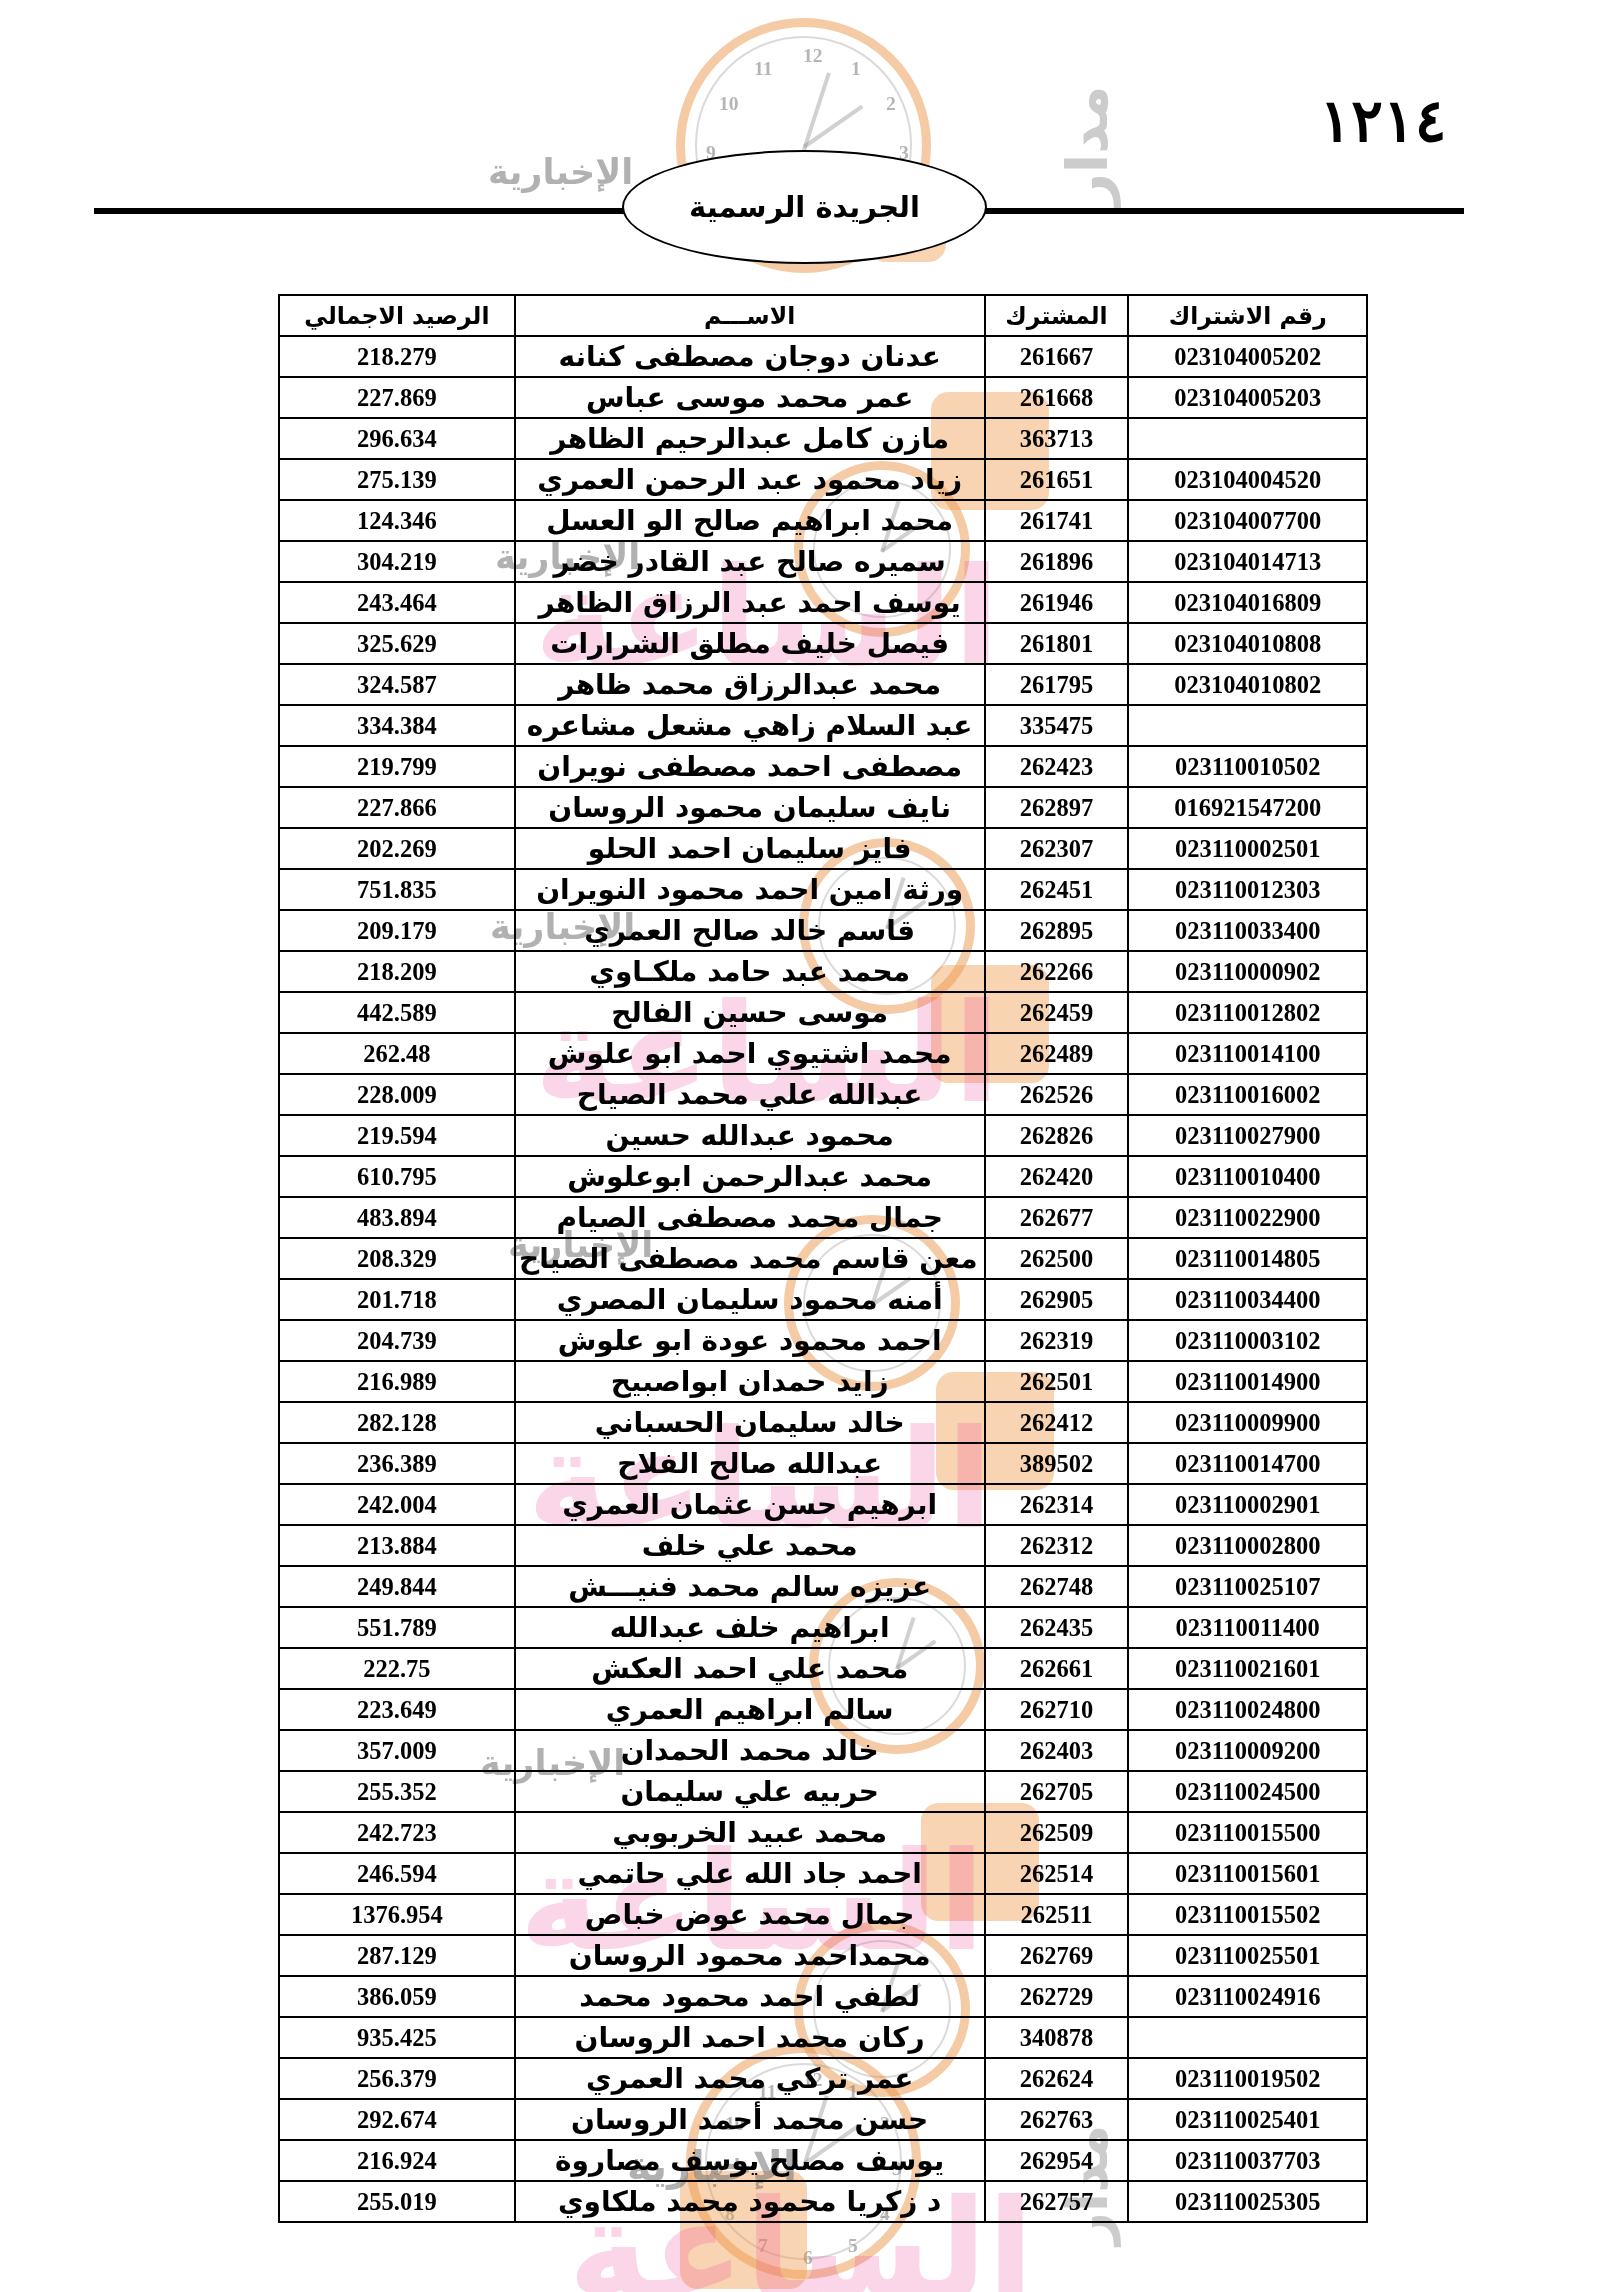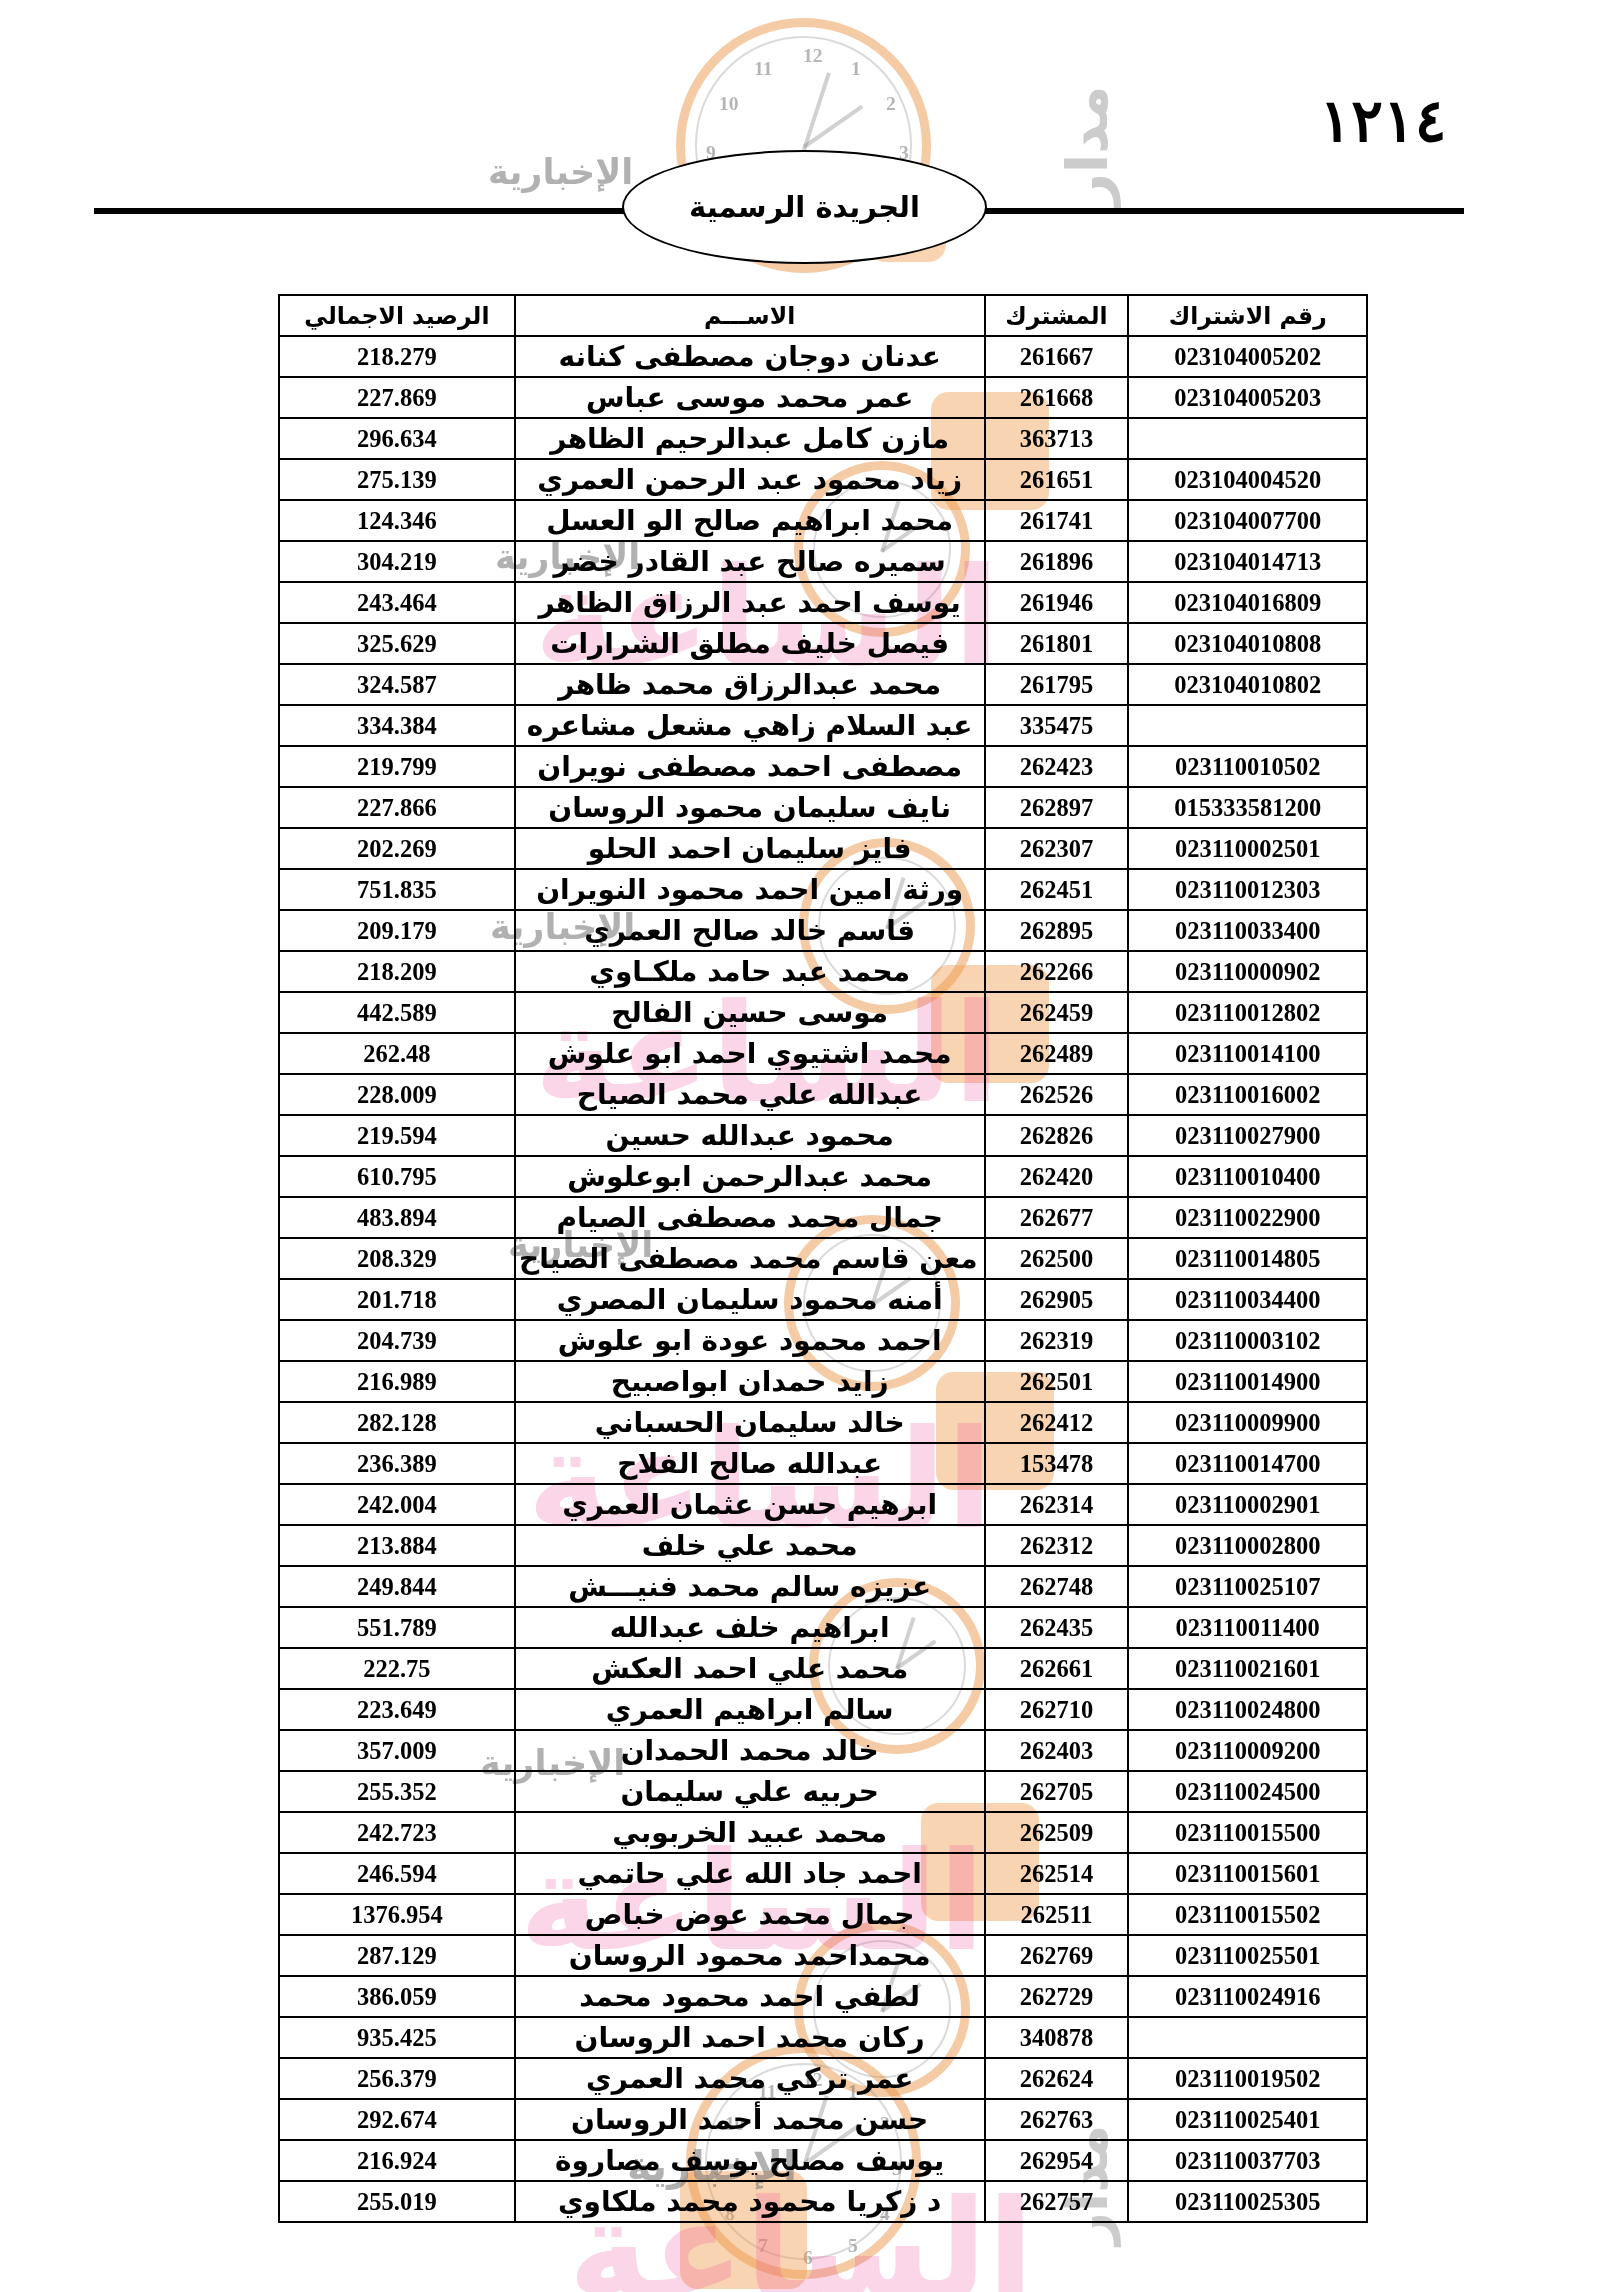--- a/index.html
+++ b/index.html
@@ -195,21 +195,21 @@
         <td class="col-name">عبد السلام زاهي مشعل مشاعره</td>
         <td class="col-balance">334.384</td>
       </tr>
       <tr>
         <td class="col-subscription">023110010502</td>
         <td class="col-subscriber">262423</td>
         <td class="col-name">مصطفى احمد مصطفى نويران</td>
         <td class="col-balance">219.799</td>
       </tr>
       <tr>
-        <td class="col-subscription">015333581200</td>
+        <td class="col-subscription">016921547200</td>
         <td class="col-subscriber">262897</td>
         <td class="col-name">نايف سليمان محمود الروسان</td>
         <td class="col-balance">227.866</td>
       </tr>
       <tr>
         <td class="col-subscription">023110002501</td>
         <td class="col-subscriber">262307</td>
         <td class="col-name">فايز سليمان  احمد الحلو</td>
         <td class="col-balance">202.269</td>
       </tr>
@@ -292,21 +292,21 @@
         <td class="col-balance">216.989</td>
       </tr>
       <tr>
         <td class="col-subscription">023110009900</td>
         <td class="col-subscriber">262412</td>
         <td class="col-name">خالد سليمان الحسباني</td>
         <td class="col-balance">282.128</td>
       </tr>
       <tr>
         <td class="col-subscription">023110014700</td>
-        <td class="col-subscriber">153478</td>
+        <td class="col-subscriber">389502</td>
         <td class="col-name">عبدالله صالح الفلاح</td>
         <td class="col-balance">236.389</td>
       </tr>
       <tr>
         <td class="col-subscription">023110002901</td>
         <td class="col-subscriber">262314</td>
         <td class="col-name">ابرهيم حسن عثمان العمري</td>
         <td class="col-balance">242.004</td>
       </tr>
       <tr>

